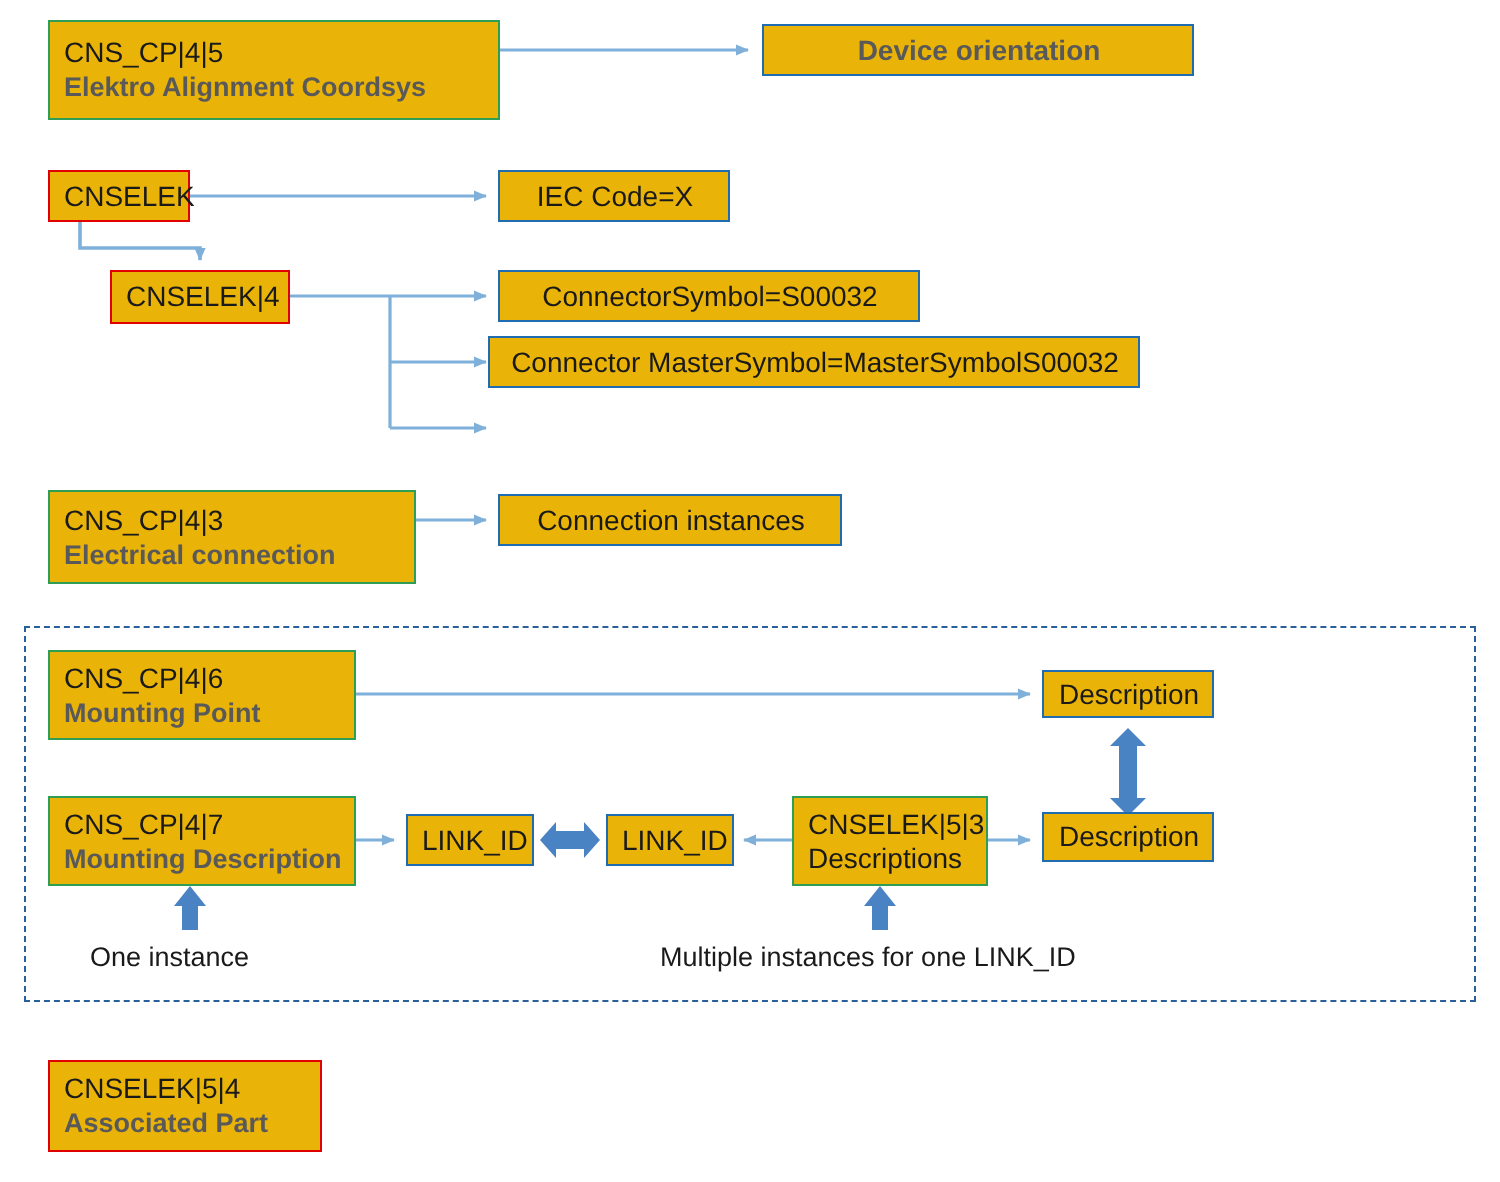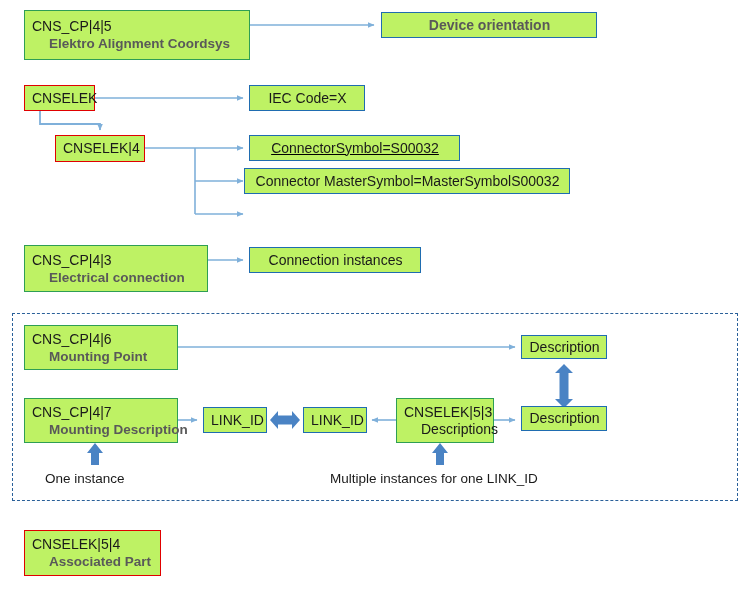--- a/index.html
+++ b/index.html
@@ -24,39 +24,38 @@
   svg.edge-layer {
     position: absolute;
     left: 0; top: 0;
     width: 750px;
     height: 591px;
     pointer-events: none;
   }
   .node {
     position: absolute;
     box-sizing: border-box;
-    background: #bef264;
+    background: #eab308;
     display: flex;
     flex-direction: column;
     justify-content: center;
     padding: 2px 6px 2px 7px;
   }
   .node .line1 {
     font-size: 14px;
     line-height: 17px;
     color: #1a1a1a;
     white-space: nowrap;
   }
   .node .line2 {
     font-size: 13.5px;
     line-height: 17px;
     font-weight: bold;
     color: #595959;
     white-space: nowrap;
-    margin-left: 17px;
   }
   .node.green { border: 1.4px solid #2e9e55; }
   .node.red   { border: 1.6px solid #e00000; }
   .node.blue  { border: 1.4px solid #1f6cb0; }
   .node.single {
     justify-content: center;
     text-align: center;
   }
   .node.single .line1 {
     font-size: 14px;
@@ -176,21 +175,21 @@
   </div>
 
   <div class="node blue single" style="left:249px; top:85px; width:116px; height:26px;">
     <div class="line1">IEC Code=X</div>
   </div>
 
   <div class="node red single" style="left:55px; top:135px; width:90px; height:27px;">
     <div class="line1">CNSELEK|4</div>
   </div>
 
-  <div class="node blue single" style="left:249px; top:135px; width:211px; height:26px;text-decoration:underline;">
+  <div class="node blue single" style="left:249px; top:135px; width:211px; height:26px;">
     <div class="line1">ConnectorSymbol=S00032</div>
   </div>
 
   <div class="node blue single" style="left:244px; top:168px; width:326px; height:26px;">
     <div class="line1">Connector MasterSymbol=MasterSymbolS00032</div>
   </div>
 
 
   <div class="node green" style="left:24px; top:245px; width:184px; height:47px;">
     <div class="line1">CNS_CP|4|3</div>

